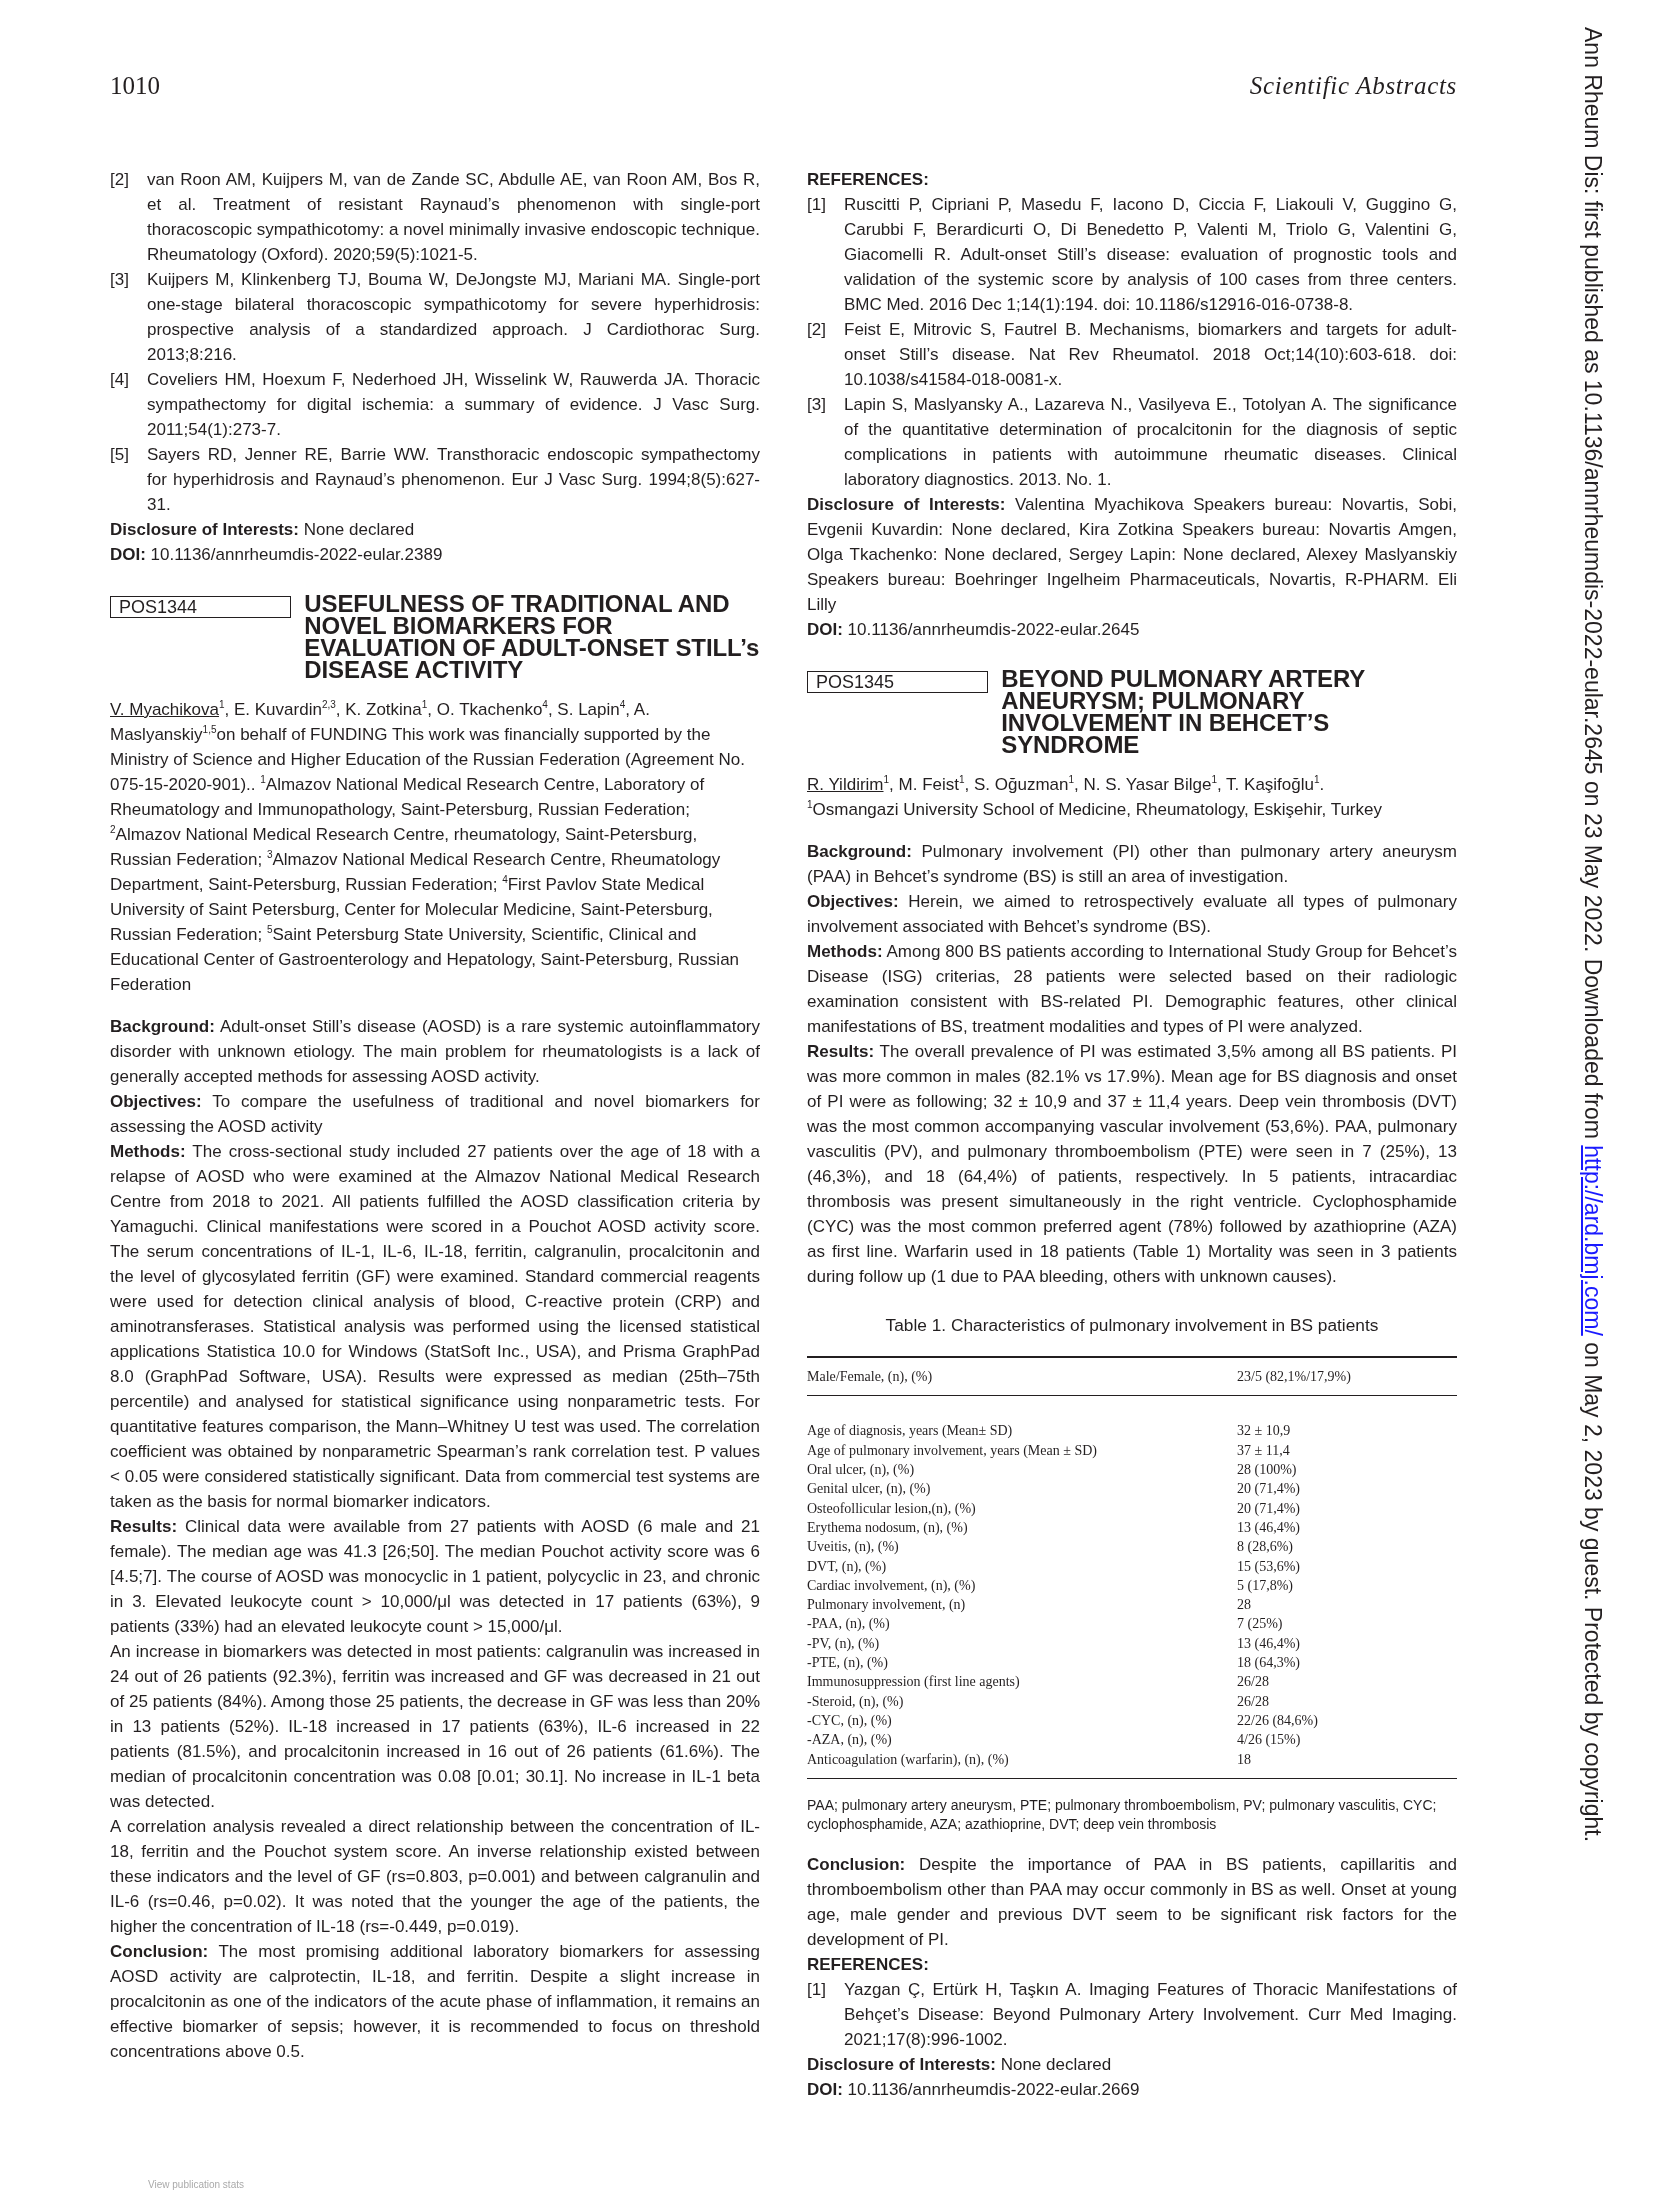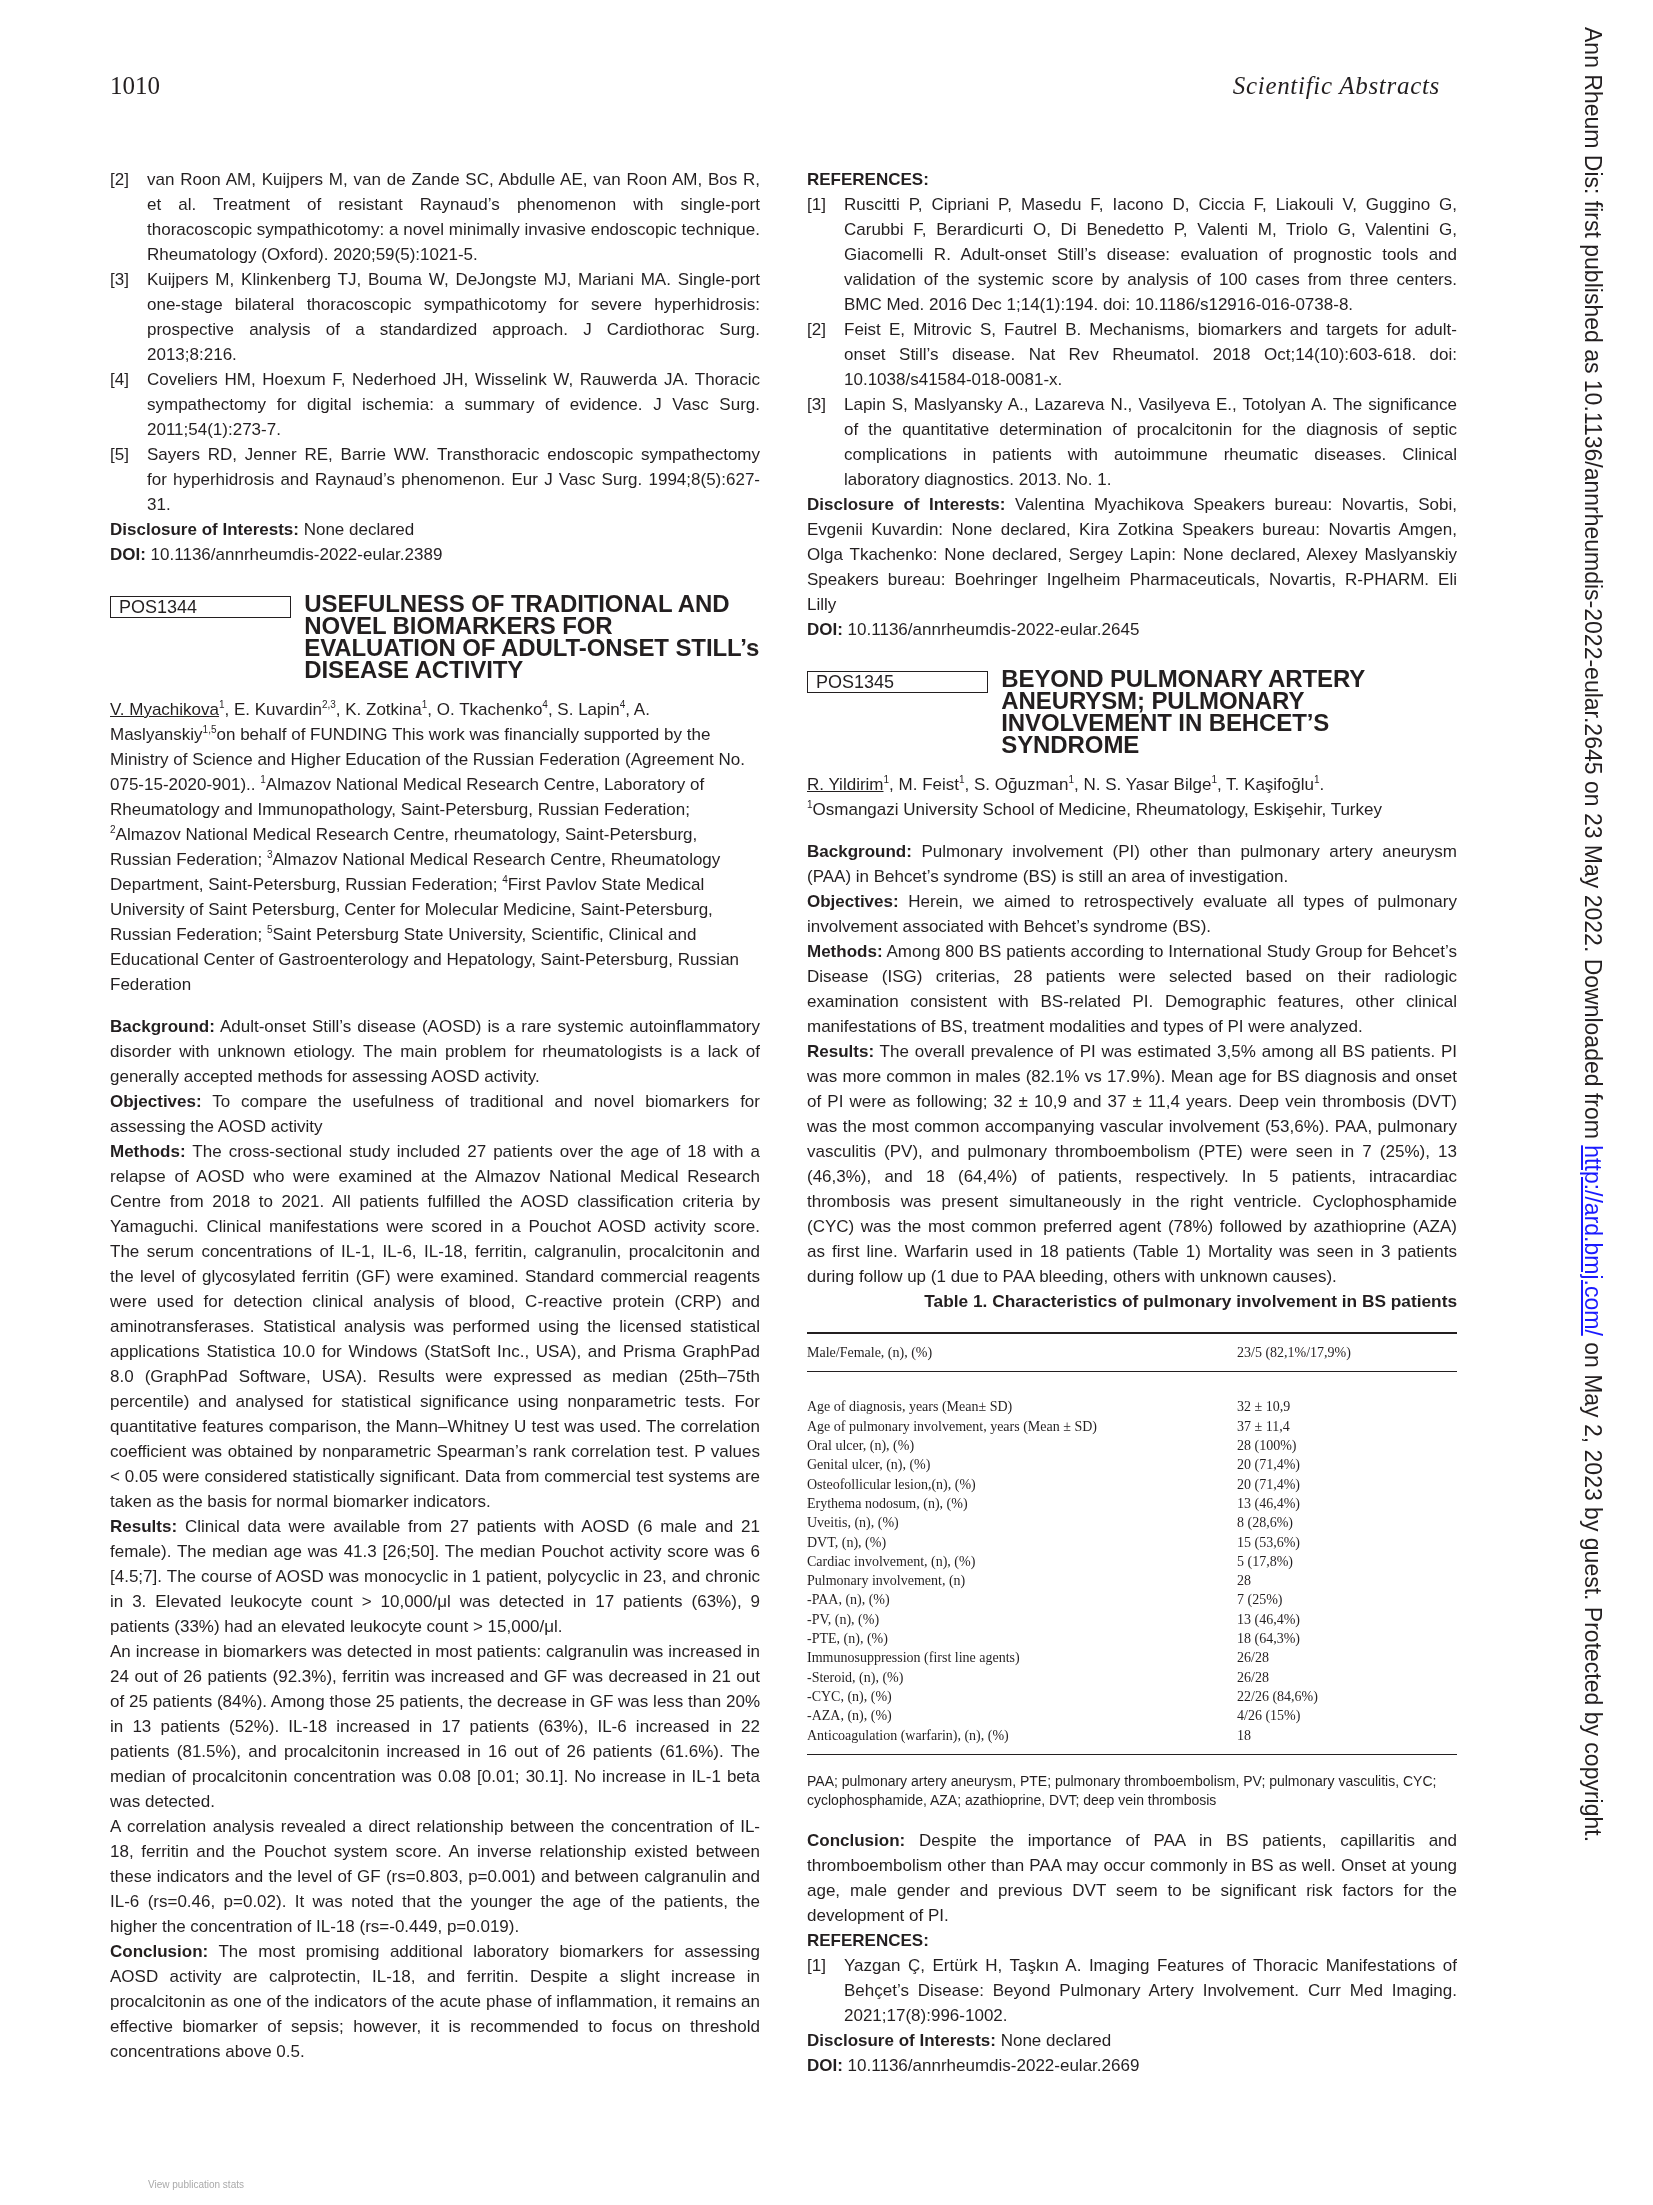--- a/index.html
+++ b/index.html
@@ -1,35 +1,35 @@
 <!DOCTYPE html>
 <html style="font-size:10.7px"><head>
 <meta charset="utf-8">
 <style>
   html, body { margin: 0; padding: 0; background: #ffffff; }
   body { width: 1654px; height: 2205px; position: relative; overflow: hidden; color: #231f20;
          font-family: "Liberation Sans", sans-serif; }
   .page-num { position: absolute; left: 110px; top: 72px; font-family: "Liberation Serif", serif; font-size: 25px; }
-  .running-head { position: absolute; right: 214px; top: 72px; font-family: "Liberation Serif", serif; font-style: italic; font-size: 25px; letter-spacing: 0.7px; }
+  .running-head { position: absolute; right: 197px; top: 72px; font-family: "Liberation Serif", serif; font-style: italic; font-size: 25px; letter-spacing: 0.7px; }
   .col { position: absolute; top: 167px; width: 650px; font-size: 17px; line-height: 25px; text-align: justify; }
   .col.left { left: 110px; }
   .col.right { left: 807px; }
   .ref { display: flex; }
   .ref .num { width: 37px; flex: none; }
   .ref .txt { flex: 1; }
   b, .lbl { font-weight: bold; }
   .abstract-head { display: flex; align-items: flex-start; margin-top: 26px; margin-bottom: 16px; }
   .pos-box { width: 163px; height: 20px; border: 1.3px solid #231f20; padding: 0 8px; font-size: 18px; line-height: 20px; flex: none; margin-top: 2.7px; }
   .title { margin-left: 13.3px; font-weight: bold; font-size: 24px; line-height: 22px; text-align: left; letter-spacing: -0.1px; }
   .authors { text-align: left; }
   .authors .u { text-decoration: underline; }
   .affil { text-align: left; }
   sup { font-size: 10px; line-height: 0; }
   .gap { height: 17.3px; }
-  .table-title { font-weight: bold; font-size: 17.3px; margin-bottom: 17.3px; text-align: right; }
+  .table-title { font-weight: normal; font-size: 17.3px; margin-top: 24px; margin-bottom: 17.3px; text-align: center; }
   table.t1 { width: 100%; border-collapse: collapse; font-size: 14px; line-height: 19.3px; }
   table.t1 td { padding: 0; font-family: Liberation Serif, serif; }
   table.t1 td.v { text-align: left; width: 220px; }
   .rule-top { border-top: 2px solid #231f20; }
   .rule-mid { border-top: 1.3px solid #231f20; }
   .rule-bot { border-top: 1.3px solid #231f20; }
   tr.hdr td { padding: 9.3px 0 9.3px 0; }
   tr.first td { padding-top: 25px; }
   tr.last td { padding-bottom: 9.3px; }
   .table-note { font-size: 14px; line-height: 19.3px; padding-top: 17px; text-align: left; }

